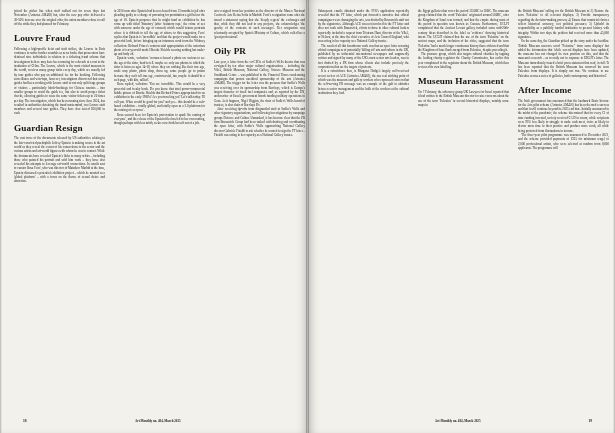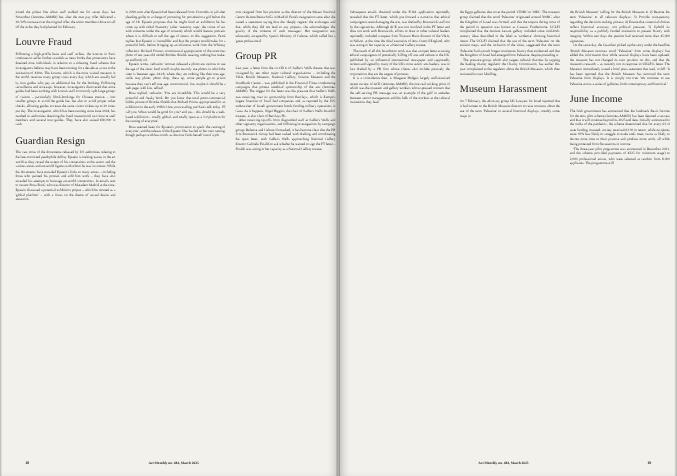--- a/index.html
+++ b/index.html
@@ -35,21 +35,21 @@
     height:392px;
   }
   .col{
     width:91px;
     flex:0 0 91px;
     overflow:hidden;
   }
   h2.sec{
     font-size:9.2px;
     line-height:10px;
-    font-weight:normal;
+    font-weight:bold;
     margin:7px 0 3.5px 0;
     letter-spacing:.1px;
     color:#171715;
   }
   p.para{
     margin:0;
     font-size:3.15px;
     line-height:4.32px;
     text-align:justify;
     color:#1c1c1a;
@@ -108,21 +108,21 @@
 
       <div class="col">
         <p class="para first">in 2010 soon after Epstein had been released from 13 months in jail after pleading guilty to a charge of procuring for prostitution a girl below the age of 18. Epstein proposes that he might fund an exhibition he has come up with titled 'Statutory' (after 'statutory rape', the crime of sex with someone under the age of consent) which would feature portraits where it is difficult to tell the age of sitters; to this suggestion, Ferré replies that Epstein is 'incredible' and that the project would make for a powerful look, before bringing up an infamous work from the Whitney collection: Richard Prince's controversial appropriation of the notorious photo of ten-year-old model Brooke Shields wearing nothing but make-up and body oil.</p>
         <p class="para">Epstein wrote, verbatim: 'woman released a photo are curious to see the age of the sitter, hard to tell. maybe we only use photos in which the sitter is between ages 14-18, where they are nothing like their true age, smile may photo, photo shop, dress up, some people go to prison because they can't tell true age, controversial, fun, maybe it should be a web page, with kits, tallied'.</p>
         <p class="para">Rosa replied, verbatim: 'You are incredible. This would be a very powerful and freaky book. Do you know that total porno-commercial kiddie picture of Brooke Shields that Richard Prince appropriated for an exhibition in the early 1980's? Are you traveling yet? Let's talk today. I'll call you. When would be good for you? and yes... this should be a web-based exhibition – totally global, and totally open as a 3.0 platform for the ranting of everyone'.</p>
         <p class="para">Rosa seemed keen for Epstein's provocation to spark 'the ranting of everyone', and the release of the Epstein files has led to her own ranting, though perhaps with less mirth, as she now finds herself out of a job.</p>
       </div>
 
       <div class="col">
         <p class="para first">now resigned from her position as the director of the Museo Nacional Centro de Arte Reina Sofía in Madrid. Ferré's resignation came after she issued a statement saying that she 'deeply regrets' the exchanges and that, while they did not lead to any projects, she acknowledges 'the gravity of the contents of such messages'. Her resignation was reluctantly accepted by Spain's Ministry of Culture, which called her a 'great professional'.</p>
-        <h2 class="sec">Group PR</h2>
+        <h2 class="sec">Oily PR</h2>
         <p class="para first">Last year, a letter from the co-CEOs of Sadler's Wells theatre that was co-signed by ten other major cultural organisations – including the V&amp;A, British Museum, National Gallery, Science Museum and the Southbank Centre – was published in the Financial Times condemning campaigns that protest unethical sponsorship of the arts (Artnotes AM480). The trigger for the letter was the pressure that Sadler's Wells was receiving over its sponsorship from Barclays, which is Europe's largest financier of fossil fuel companies and, as reported by the UN, underwriter of Israeli government bonds funding military operations in Gaza. As it happens, Nigel Higgins, the chair of Sadler's Wells board of trustees, is also chair of Barclays Plc.</p>
         <p class="para">After receiving tip-offs from disgruntled staff at Sadler's Wells and other signatory organisations, and following investigations by campaign groups Defence and Culture Unmasked, it has become clear that the PR firm Brunswick Group had been tasked with drafting and coordinating the open letter, with Sadler's Wells approaching National Gallery director Gabriele Finaldi to ask whether he wanted to sign the FT letter – Finaldi was acting in her capacity as a National Gallery trustee.</p>
       </div>
 
     </div>
 
     <div class="footer footer-left">
       <span class="pnum">18</span>
       <span class="pubinfo">Art Monthly no. 484, March 2025</span>
       <span class="spacer"></span>
@@ -141,21 +141,21 @@
       <div class="col">
         <p class="para first">the Egypt galleries that cover the period 1550BC to 30BC. The museum group claimed that the word 'Palestine' originated around 500BC, after the Kingdom of Israel was formed, and that the empire during most of the period in question was known as Canaan. Furthermore, UCLFI complained that the Ancient Levant gallery included some mid-20th-century ideas described in the label as 'evidence' showing historical intent. The UCLFI claimed that the use of the term 'Palestine' on the ancient maps, and the inclusion of the cities, suggested that the term 'Palestine' had a much longer continuous history than evidenced and that the Kingdom of Israel had emerged from Palestine, despite preceding it.</p>
         <p class="para">The pressure group, which also targets cultural charities by tapping the leading charity regulator the Charity Commission, has earlier this year complained to the regulator about the British Museum, which then reviewed its own labelling.</p>
         <h2 class="sec">Museum Harassment</h2>
         <p class="para first">On 7 February, the advocacy group UK Lawyers for Israel reported that it had written to the British Museum director to raise concerns about the use of the term 'Palestine' in several historical displays, notably some maps in</p>
       </div>
 
       <div class="col">
         <p class="para first">the British Museum' calling for the British Museum to 2) Restore the term 'Palestine' to all relevant displays; 3) Provide transparency regarding the decision-making process; 4) Ensure that curatorial choices reflect historical accuracy, not political pressure; 5) Uphold its responsibility as a publicly funded institution to present history with integrity. Within two days the petition had received more than 45,000 signatures.</p>
         <p class="para">On the same day, the Guardian picked up the story under the headline 'British Museum removes word "Palestine" from some displays' but added the information that 'while several displays have been updated, the museum has not changed its own position on this, and that the museum's research – as recently not in response to UKLFI's letter. The Museum immediately issued a brief press statement that read, in full: 'It has been reported that the British Museum has removed the term Palestine from displays. It is simply not true. We continue to use Palestine across a series of galleries, both contemporary and historical.'</p>
-        <h2 class="sec">June Income</h2>
+        <h2 class="sec">After Income</h2>
         <p class="para first">The Irish government has announced that the landmark Basic Income for the Arts pilot scheme (Artnotes AM456) has been deemed a success and that it will continue beyond its 2025 end date. Initially announced in the midst of the pandemic, the scheme determined that for every €1 of state funding invested, society received €1.39 in return, while recipients were 93% less likely to struggle to make ends meet, twice as likely to devote more time to their practice and produce more work, all while being protected from fluctuations in income.</p>
         <p class="para">'The three-year pilot programme was announced in December 2021, and the scheme provided payments of €325 for minimum wage) to 2,000 professional artists, who were selected at random from 8,000 applicants. The programme will</p>
       </div>
 
     </div>
 
     <div class="footer footer-right">
       <span class="spacer"></span>
       <span class="pubinfo">Art Monthly no. 484, March 2025</span>
       <span class="pnum">19</span>

